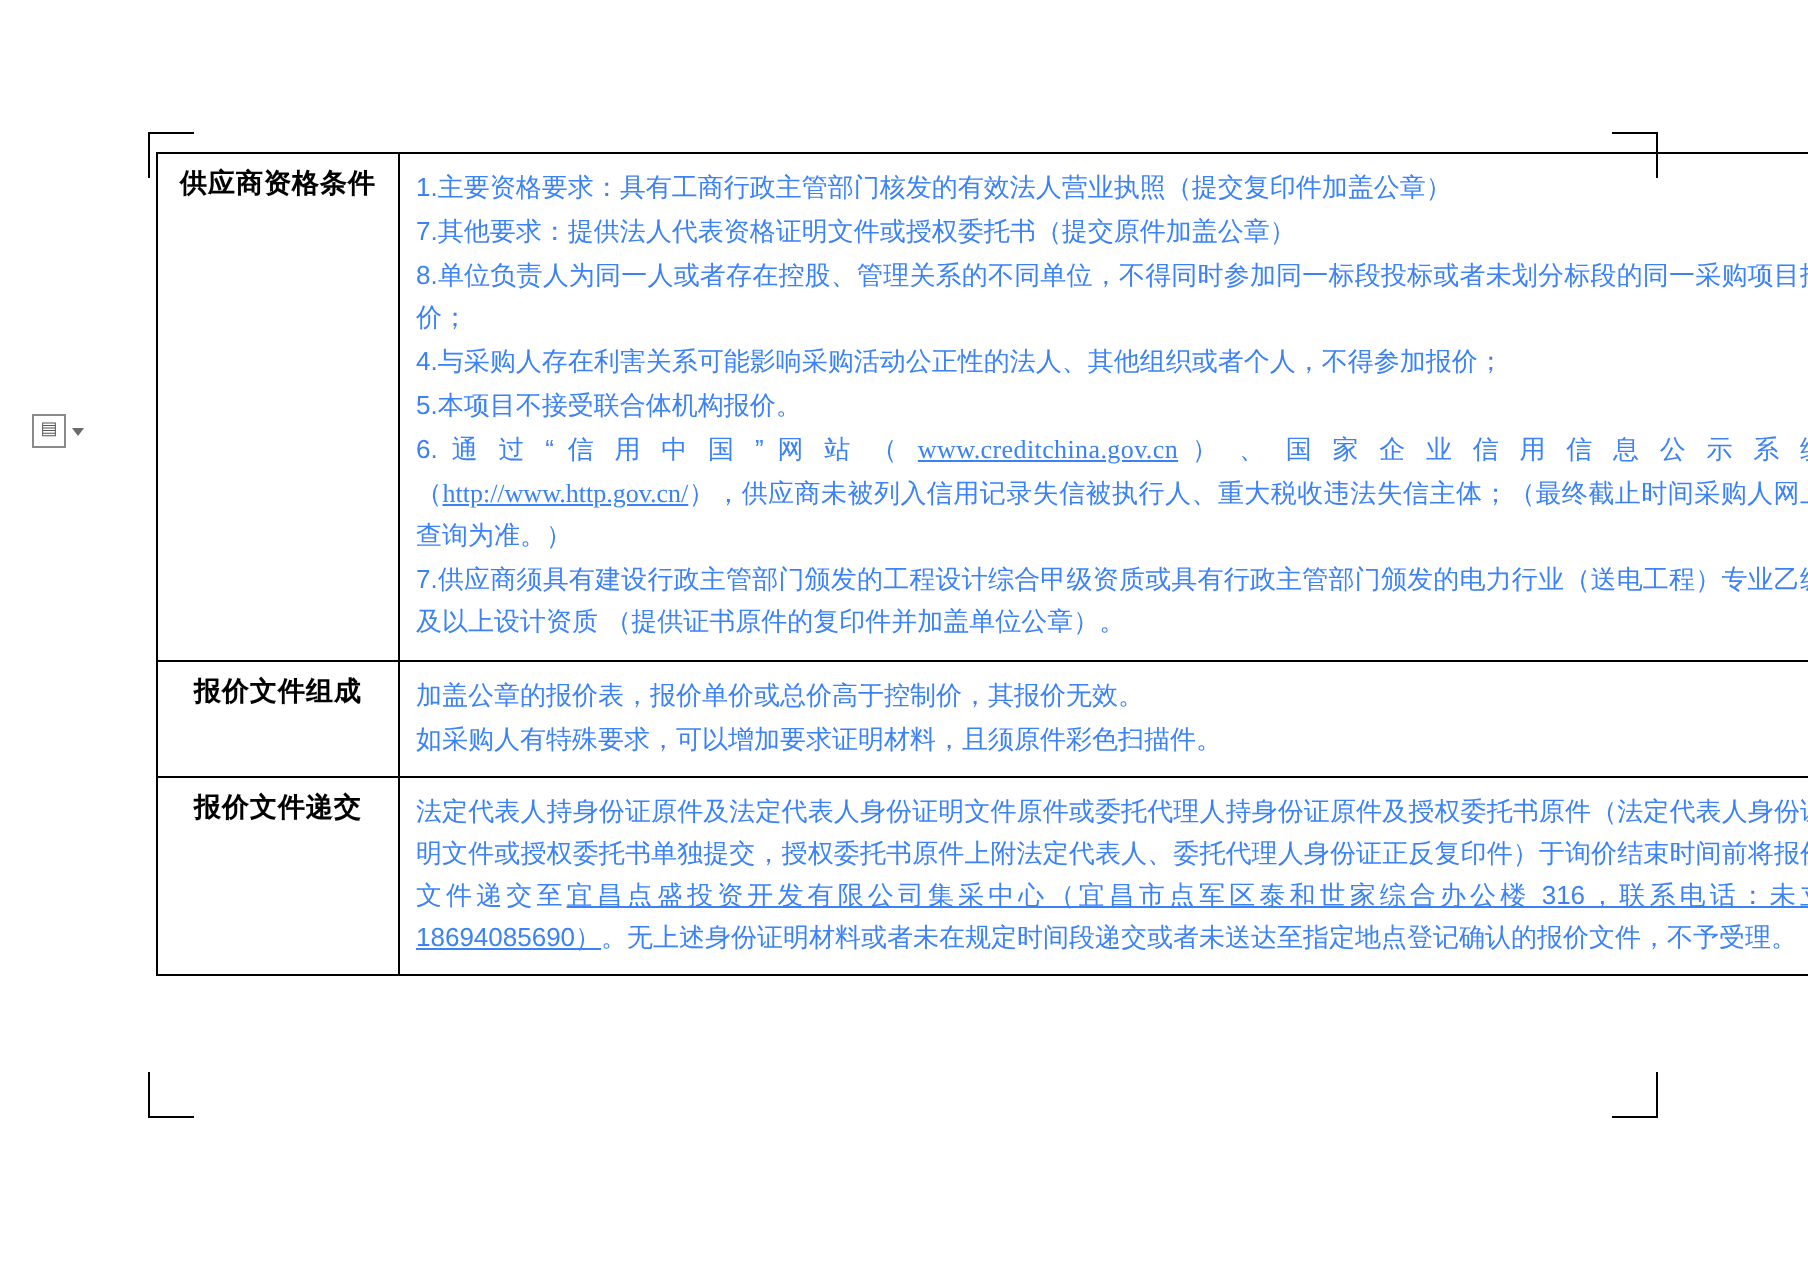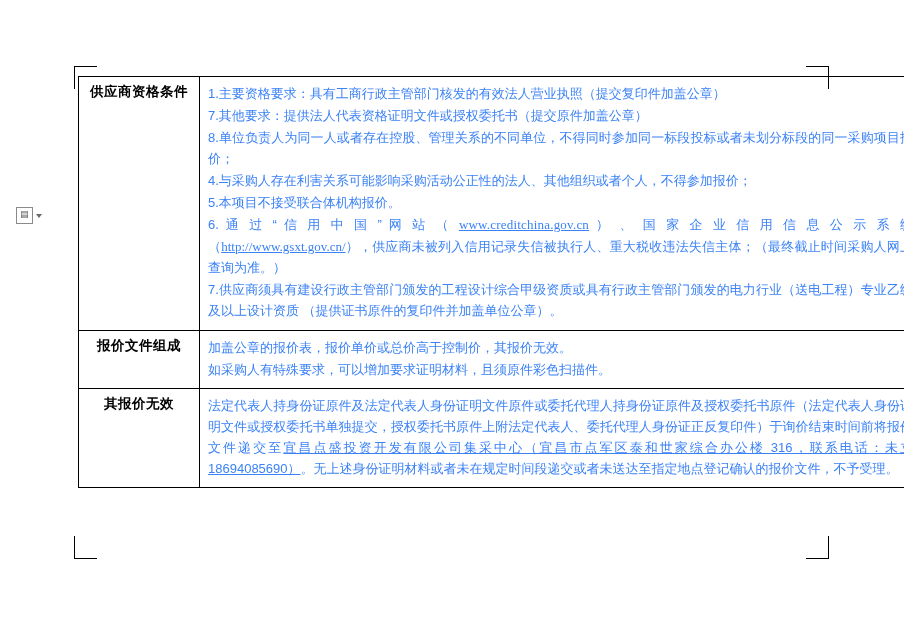--- a/index.html
+++ b/index.html
@@ -128,31 +128,31 @@
   <tbody>
     <tr>
       <td class="label-cell">供应商资格条件</td>
       <td class="content-cell">
         <p>1.主要资格要求：具有工商行政主管部门核发的有效法人营业执照（提交复印件加盖公章）</p>
         <p>7.其他要求：提供法人代表资格证明文件或授权委托书（提交原件加盖公章）</p>
         <p>8.单位负责人为同一人或者存在控股、管理关系的不同单位，不得同时参加同一标段投标或者未划分标段的同一采购项目报价；</p>
         <p>4.与采购人存在利害关系可能影响采购活动公正性的法人、其他组织或者个人，不得参加报价；</p>
         <p>5.本项目不接受联合体机构报价。</p>
         <p class="justify-spread">6.&nbsp;通&nbsp;过&nbsp;“&nbsp;信&nbsp;用&nbsp;中&nbsp;国&nbsp;”&nbsp;网&nbsp;站&nbsp;（&nbsp;<span class="mono-ul">www.creditchina.gov.cn</span>&nbsp;）&nbsp;、&nbsp;国&nbsp;家&nbsp;企&nbsp;业&nbsp;信&nbsp;用&nbsp;信&nbsp;息&nbsp;公&nbsp;示&nbsp;系&nbsp;统</p>
-        <p>（<span class="serif-u">http://www.gsxt.gov.cn/</span>），供应商未被列入信用记录失信被执行人、重大税收违法失信主体；（最终截止时间采购人网上查询为准。）</p>
+        <p>（<span class="serif-u">http://www.http.gov.cn/</span>），供应商未被列入信用记录失信被执行人、重大税收违法失信主体；（最终截止时间采购人网上查询为准。）</p>
         <p>7.供应商须具有建设行政主管部门颁发的工程设计综合甲级资质或具有行政主管部门颁发的电力行业（送电工程）专业乙级及以上设计资质 （提供证书原件的复印件并加盖单位公章）。</p>
       </td>
     </tr>
     <tr>
       <td class="label-cell">报价文件组成</td>
       <td class="content-cell">
         <p>加盖公章的报价表，报价单价或总价高于控制价，其报价无效。</p>
         <p>如采购人有特殊要求，可以增加要求证明材料，且须原件彩色扫描件。</p>
       </td>
     </tr>
     <tr>
-      <td class="label-cell">其报价无效</td>
+      <td class="label-cell">报价文件递交</td>
       <td class="content-cell">
         <p>法定代表人持身份证原件及法定代表人身份证明文件原件或委托代理人持身份证原件及授权委托书原件（法定代表人身份证明文件或授权委托书单独提交，授权委托书原件上附法定代表人、委托代理人身份证正反复印件）于询价结束时间前将报价文件递交至<span class="u">宜昌点盛投资开发有限公司集采中心（宜昌市点军区泰和世家综合办公楼 316，联系电话：未立 18694085690）</span>。无上述身份证明材料或者未在规定时间段递交或者未送达至指定地点登记确认的报价文件，不予受理。</p>
       </td>
     </tr>
   </tbody>
 </table>
 
 </body></html>

